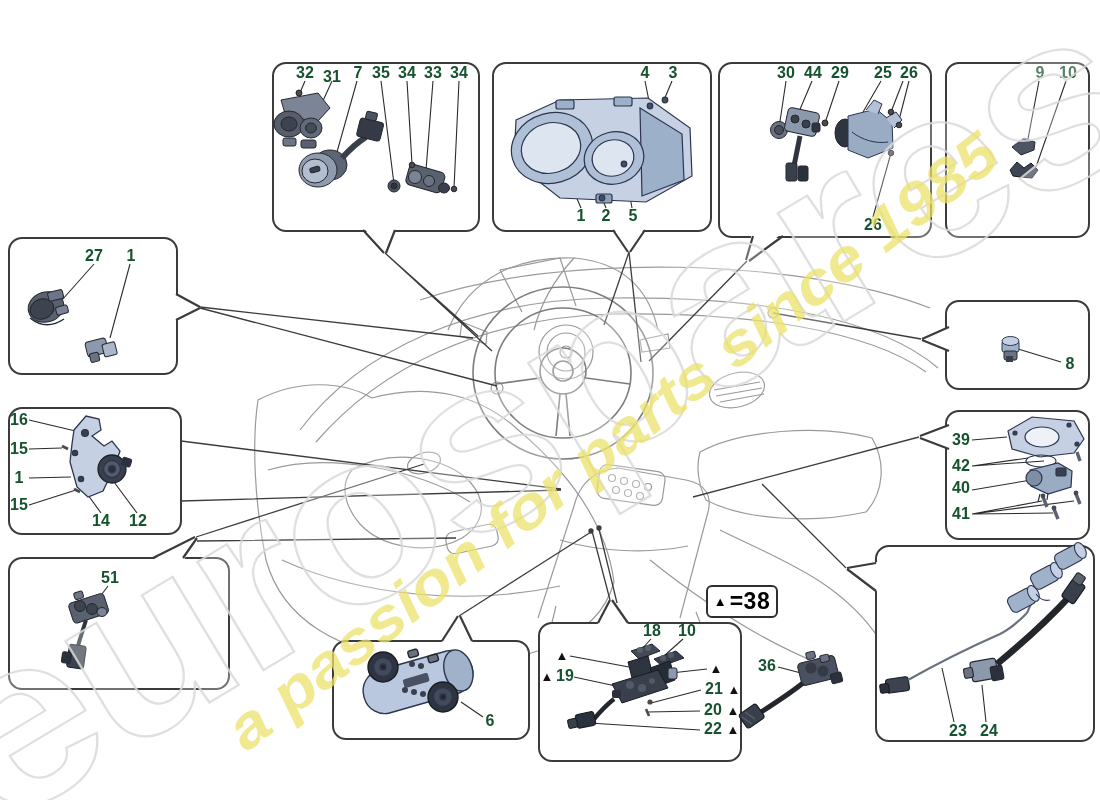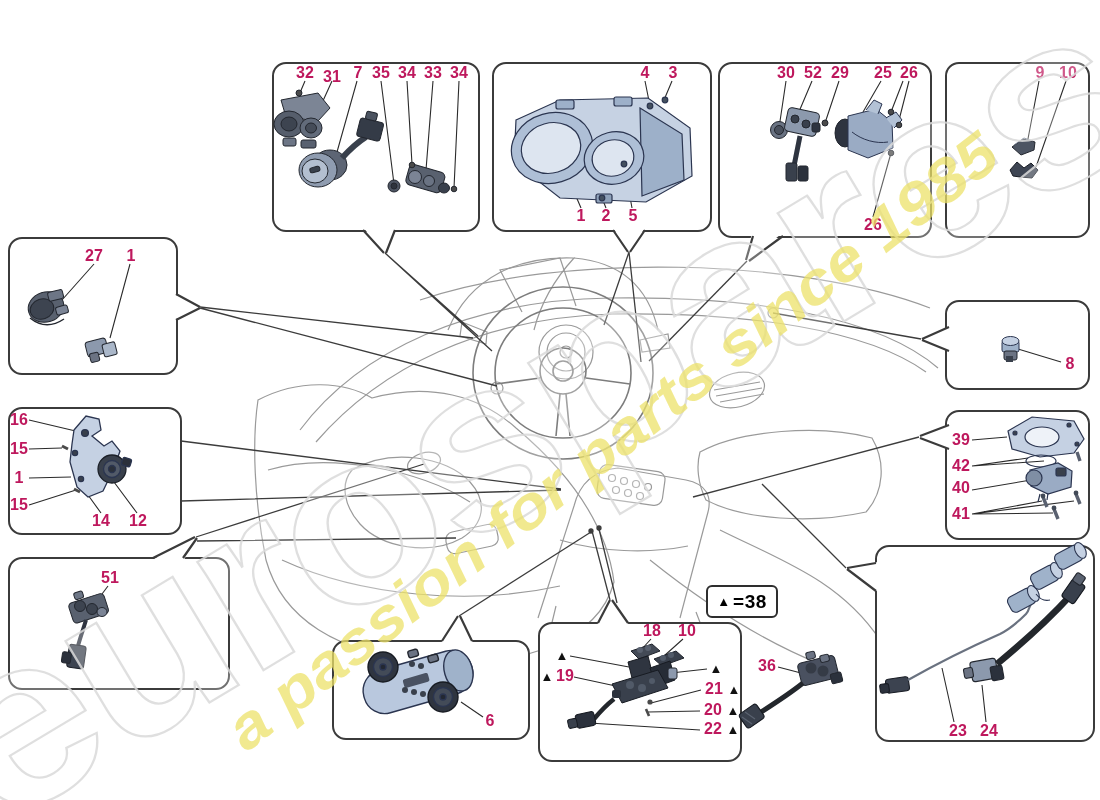--- a/index.html
+++ b/index.html
@@ -1,24 +1,24 @@
 <!DOCTYPE html>
 <html><head>
 <meta charset="utf-8">
 <style>
   *{margin:0;padding:0;box-sizing:border-box}
   html,body{width:1100px;height:800px;background:#fff;font-family:"Liberation Sans","DejaVu Sans",sans-serif;overflow:hidden}
   .stage{position:relative;width:1100px;height:800px;background:#fff}
   .layer{position:absolute;left:0;top:0;pointer-events:none}
   .panel{position:absolute;background:#fff;border:2.5px solid #3b3b3b;border-radius:14px}
-  .lbl{position:absolute;transform:translate(-50%,-50%);font-size:16px;font-weight:bold;color:#be185d;white-space:nowrap;line-height:1;z-index:40}
+  .lbl{position:absolute;transform:translate(-50%,-50%);font-size:16px;font-weight:bold;color:#14532d;white-space:nowrap;line-height:1;z-index:40}
   .tri{position:absolute;transform:translate(-50%,-50%);font-size:13px;color:#111;line-height:1;z-index:40}
   .legend{position:absolute;left:706px;top:585px;width:72px;height:33px;border:2px solid #2e2e2e;border-radius:6px;background:#fff;display:flex;align-items:center;justify-content:center;gap:3px;font-weight:bold;z-index:30}
   .legend .sym{font-size:13px}
-  .legend .val{font-size:19px;letter-spacing:.5px}
+  .legend .val{font-size:23px;letter-spacing:.5px}
   .z1{z-index:1}.z2{z-index:10}.z3{z-index:20}.z5{z-index:60}
 </style>
 </head>
 <body>
 
 <div class="stage">
 
   <svg class="layer z1" width="1100" height="800">
     <g stroke="#9a9a9a" stroke-width="1.2" fill="none">
       <path d="M300,430 C360,350 470,300 610,298 C760,296 880,318 938,368"></path>
@@ -364,21 +364,21 @@
   <div class="lbl" style="left:433px;top:73px">33</div>
   <div class="lbl" style="left:459px;top:73px">34</div>
 
   <div class="lbl" style="left:645px;top:73px">4</div>
   <div class="lbl" style="left:673px;top:73px">3</div>
   <div class="lbl" style="left:581px;top:216px">1</div>
   <div class="lbl" style="left:606px;top:216px">2</div>
   <div class="lbl" style="left:633px;top:216px">5</div>
 
   <div class="lbl" style="left:786px;top:73px">30</div>
-  <div class="lbl" style="left:813px;top:73px">52</div>
+  <div class="lbl" style="left:813px;top:73px">44</div>
   <div class="lbl" style="left:840px;top:73px">29</div>
   <div class="lbl" style="left:883px;top:73px">25</div>
   <div class="lbl" style="left:909px;top:73px">26</div>
   <div class="lbl" style="left:873px;top:225px">26</div>
 
   <div class="lbl" style="left:1040px;top:73px">9</div>
   <div class="lbl" style="left:1068px;top:73px">10</div>
 
   <div class="lbl" style="left:94px;top:256px">27</div>
   <div class="lbl" style="left:131px;top:256px">1</div>

